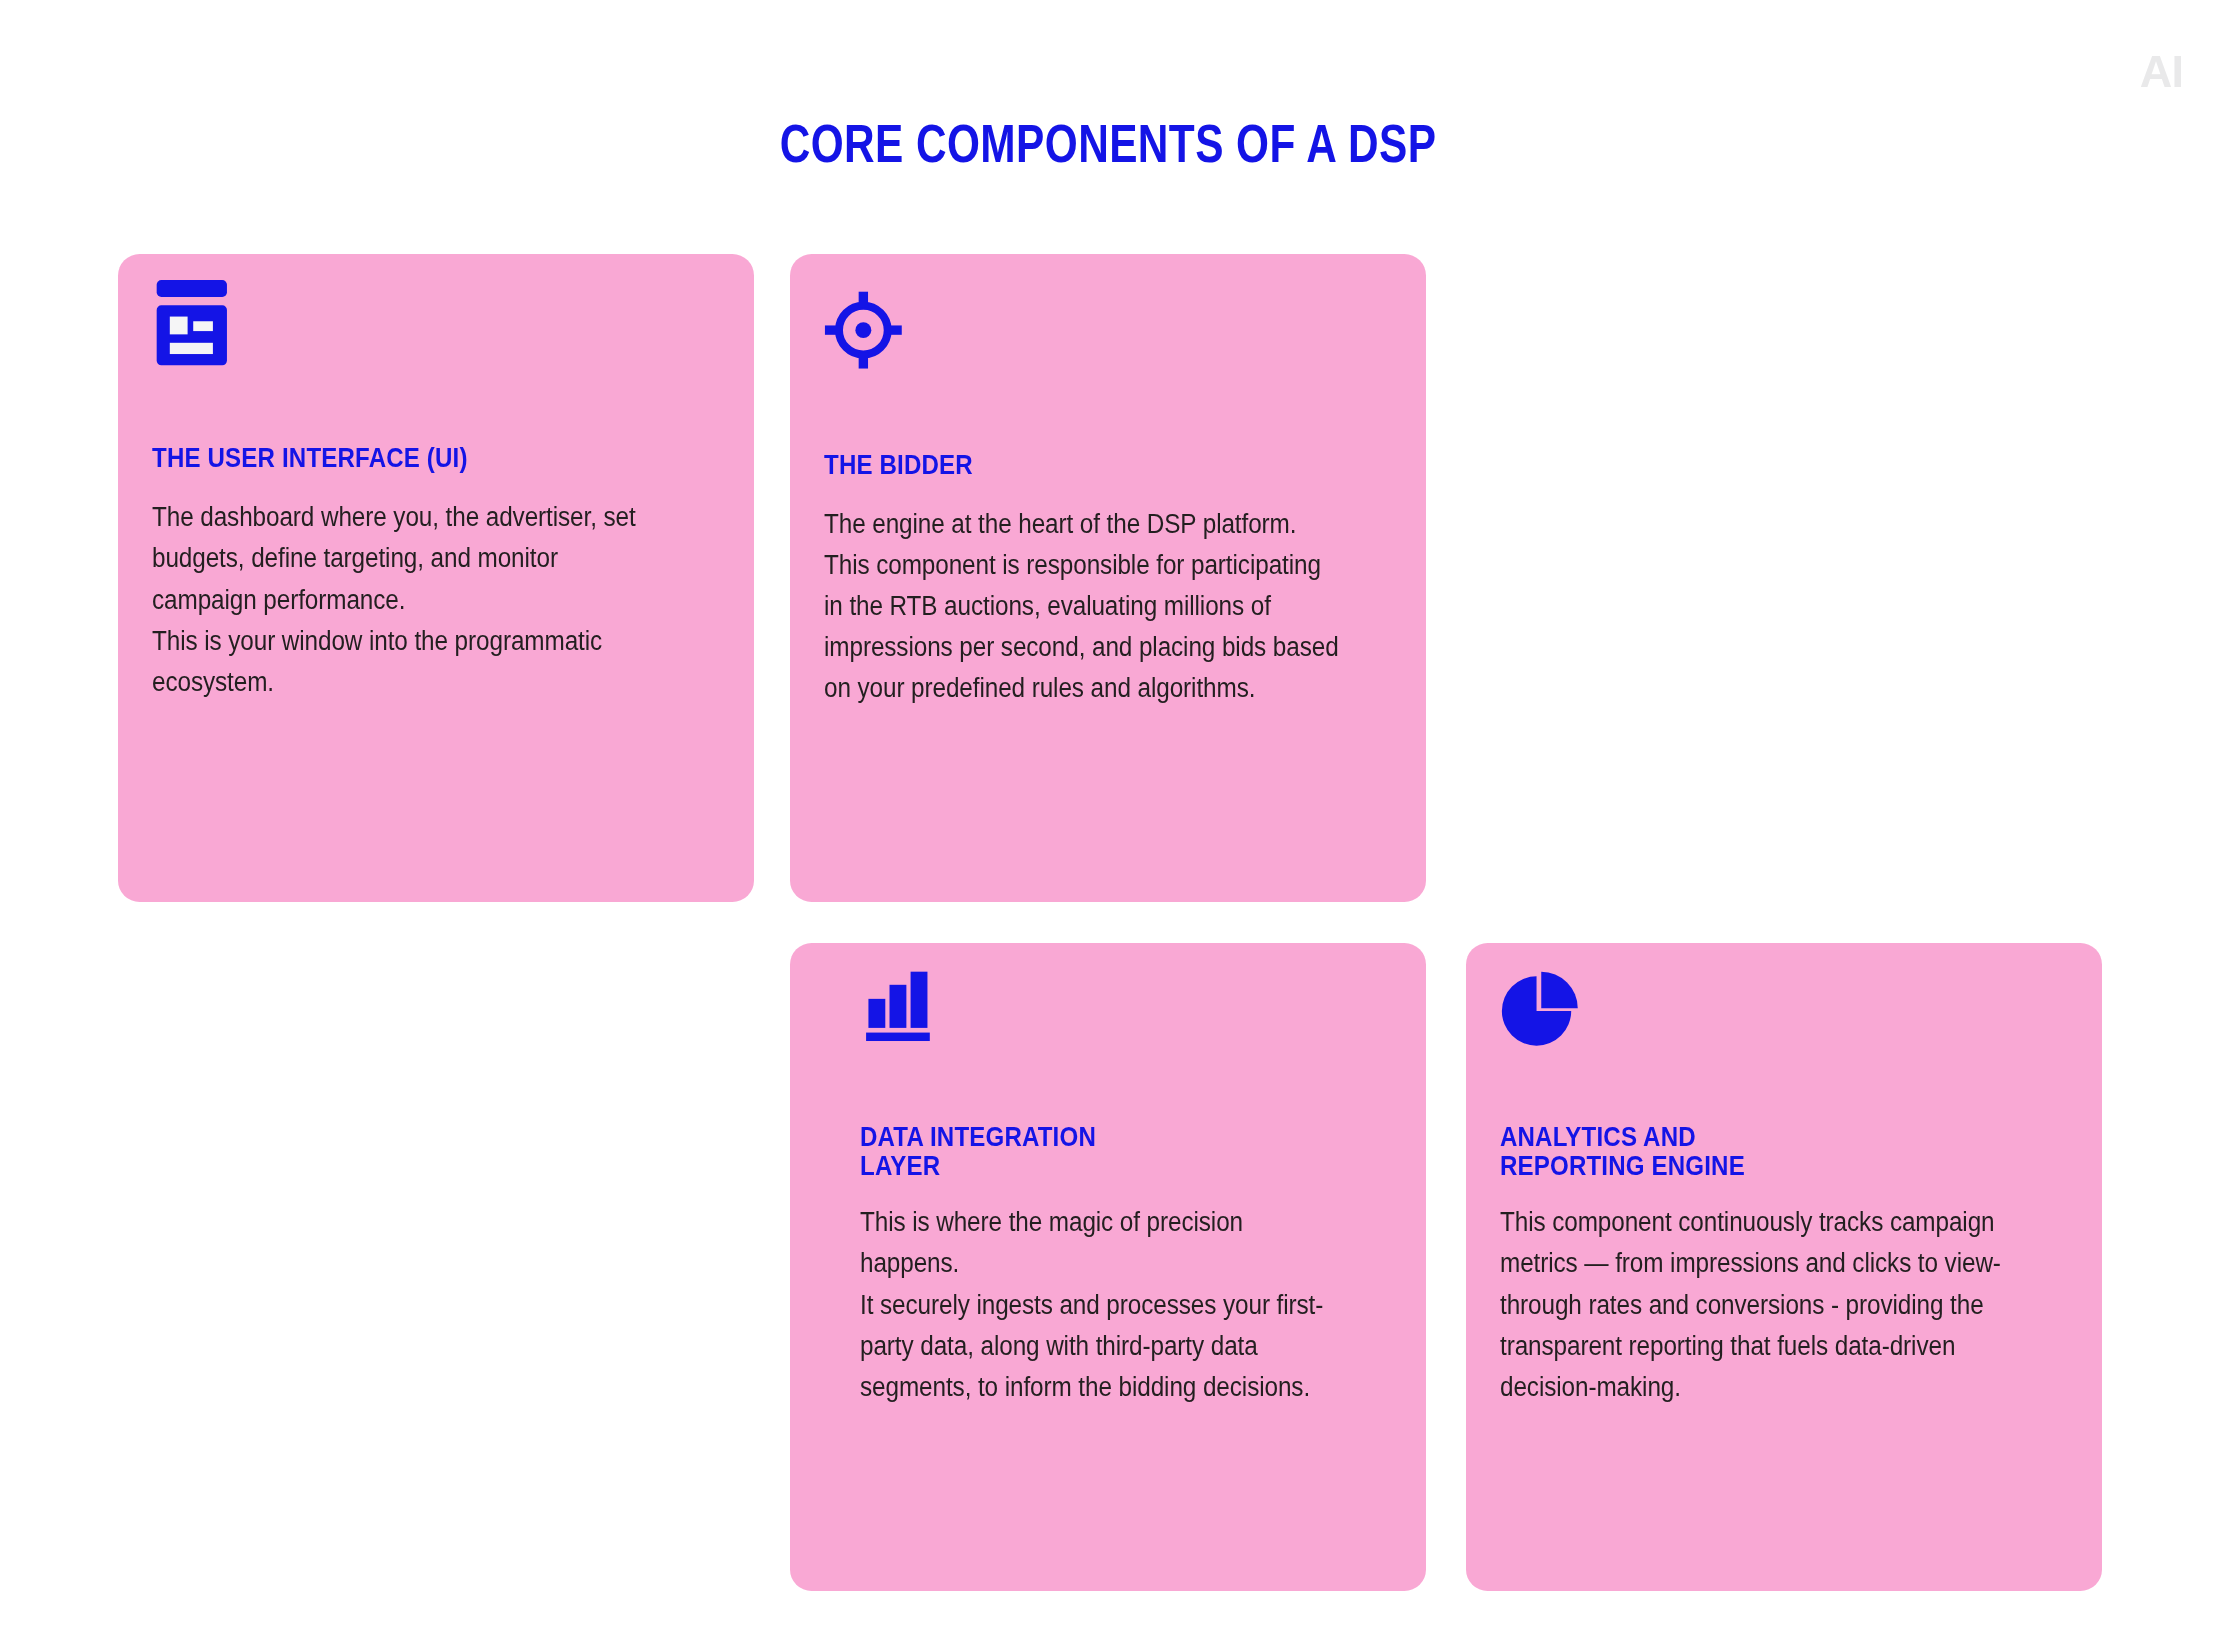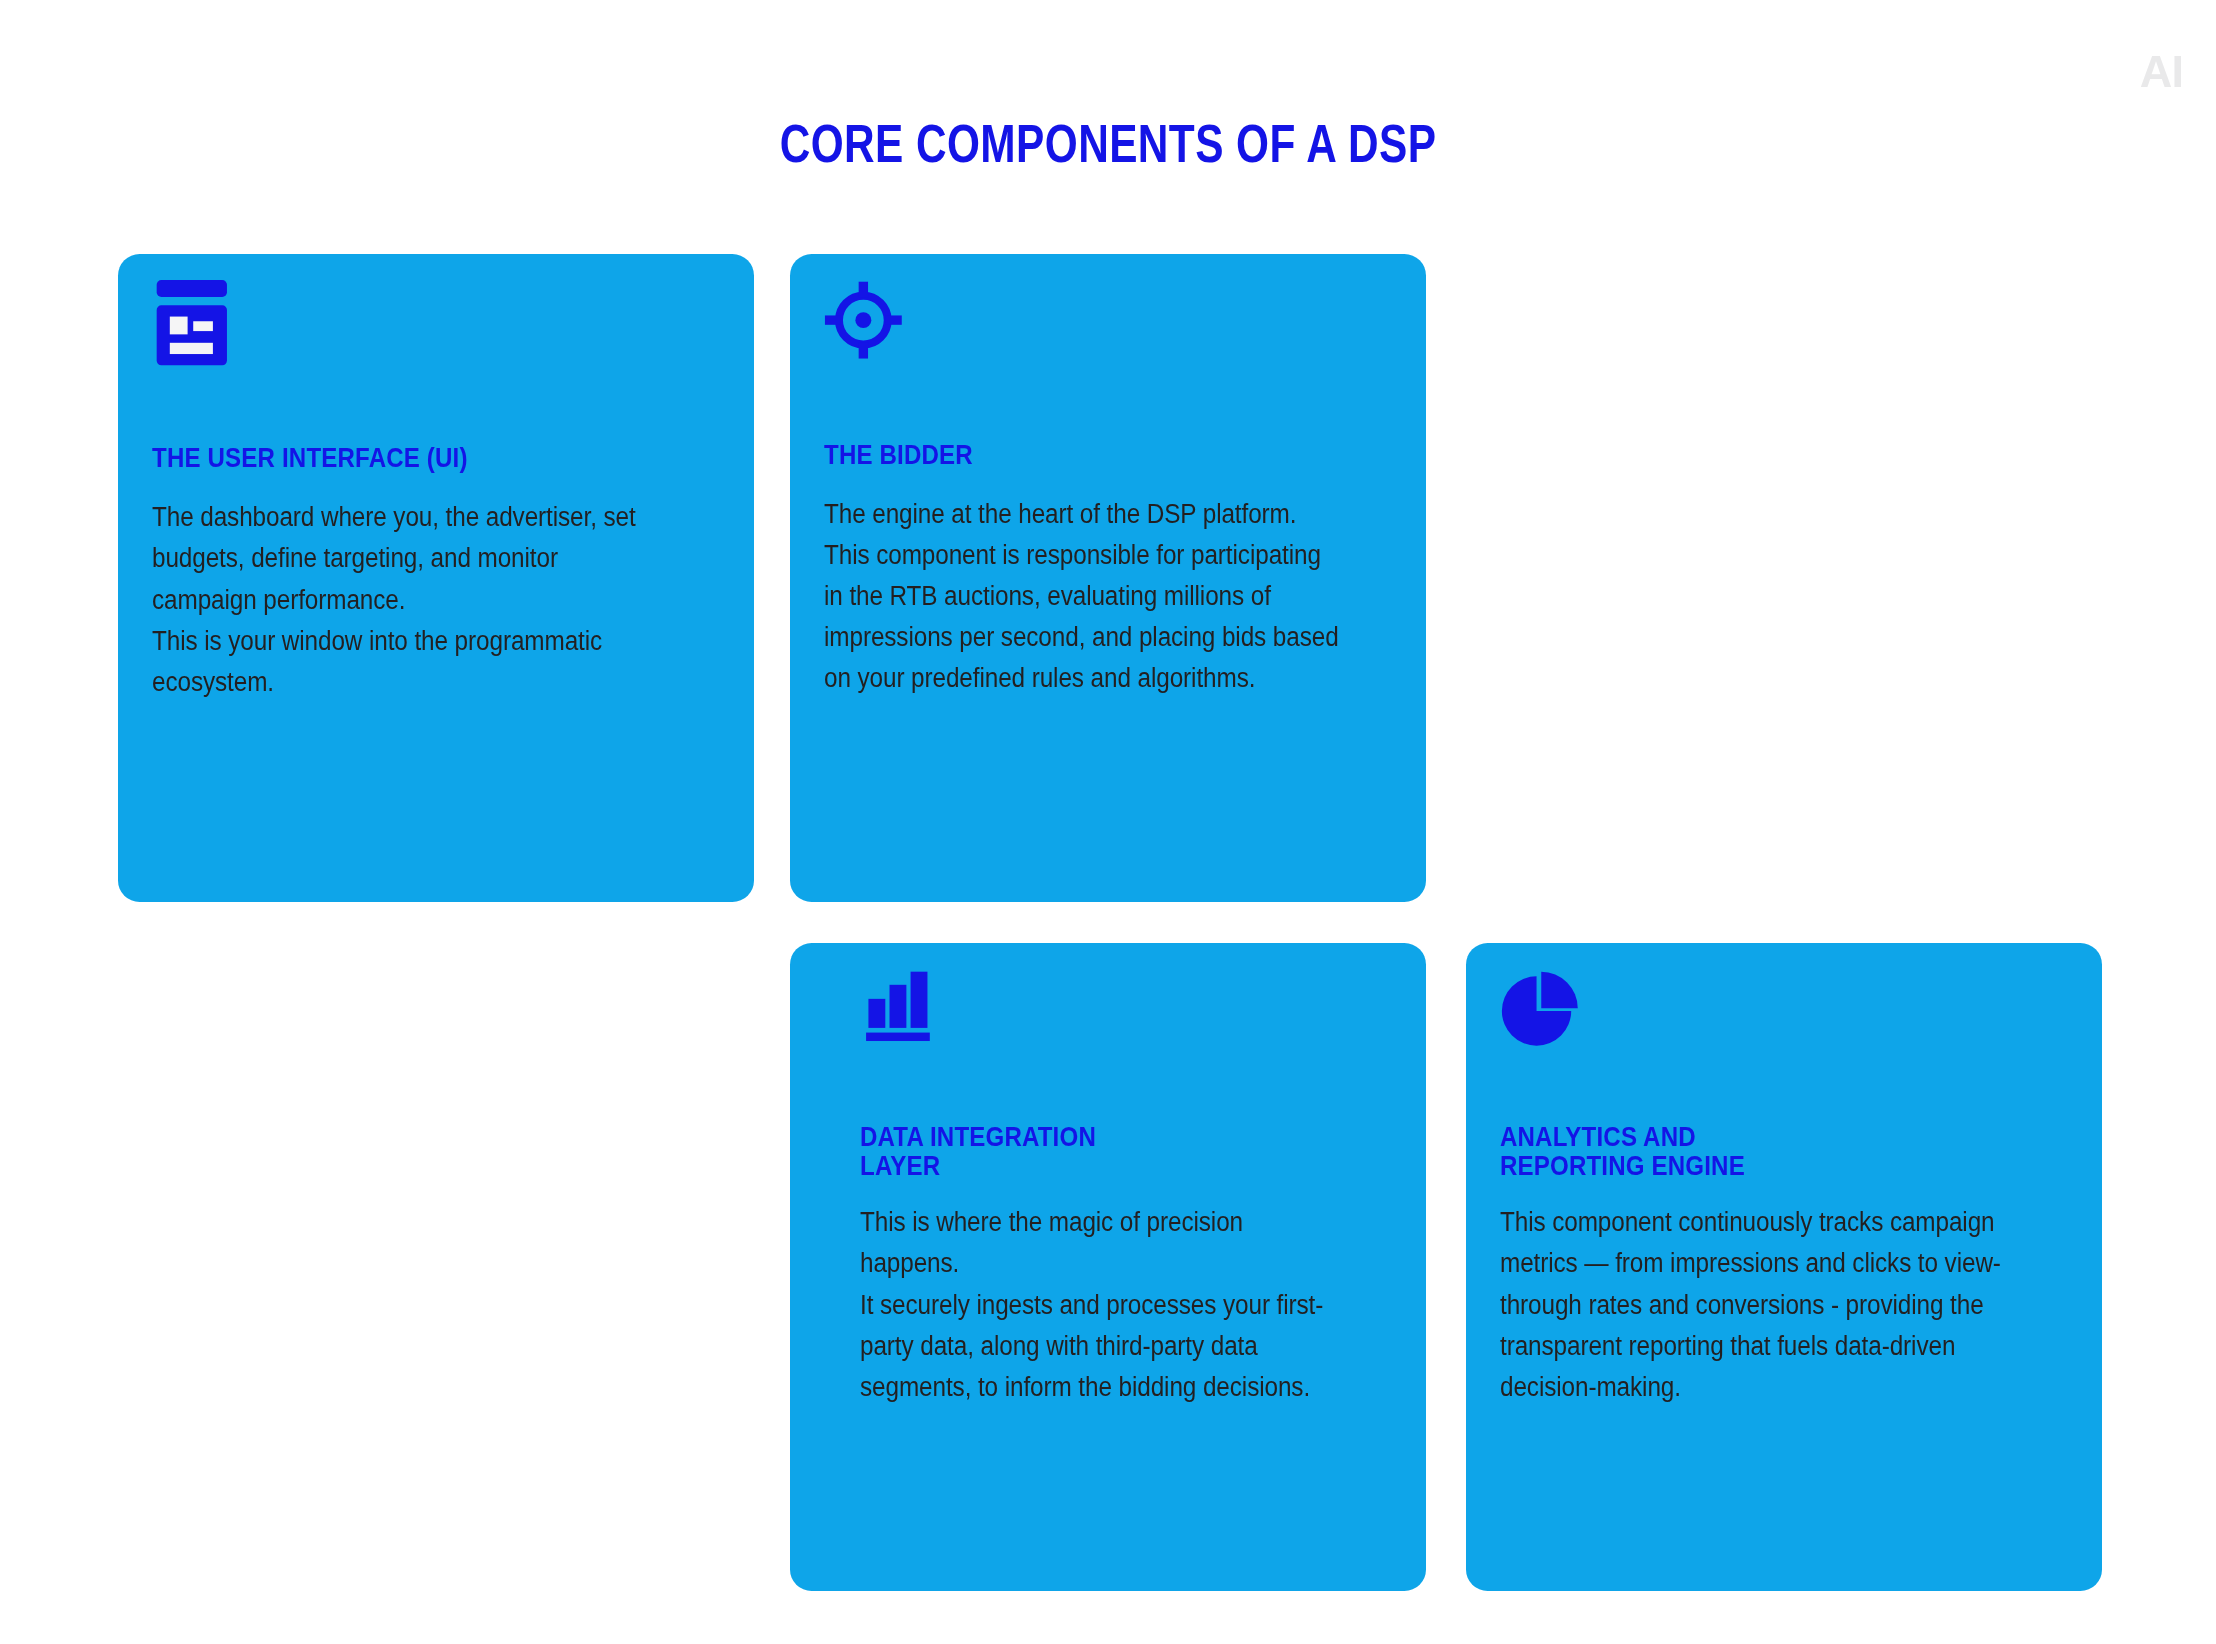--- a/index.html
+++ b/index.html
@@ -42,21 +42,21 @@
     letter-spacing: 0.5px;
     line-height: 1;
     transform: scaleX(0.80);
     transform-origin: center top;
     white-space: nowrap;
   }
 
   
   .card {
     position: absolute;
-    background: #0ea5e9;
+    background: #f9a8d4;
     border-radius: 21.6px;
     box-sizing: border-box;
   }
   .card-inner {
     position: absolute;
     left: 34px;
     right: 30px;
     top: 28px;
   }
 
@@ -89,21 +89,21 @@
     margin: 0;
   }
 
   
   #card-ui       { left: 118px;  top: 254px;  width: 636px; height: 648px; }
   #card-ui .card-inner      { top: 24.4px; }
   #card-ui .icon-wrap       { height: 165px; }
   #card-ui .card-heading    { margin-bottom: 24.4px; }
 
   #card-bidder   { left: 790px; top: 254px;  width: 636px; height: 648px; }
-  #card-bidder .card-inner  { top: 21px; }
+  #card-bidder .card-inner  { top: 31px; }
   #card-bidder .icon-wrap   { height: 165px; }
   #card-bidder .card-heading{ margin-bottom: 24.4px; }
 
   #card-data     { left: 790px; top: 943px; width: 636px; height: 648px; }
   #card-data .card-inner    { top: 23.5px; margin-left: 36px; }
   #card-data .icon-wrap     { height: 155px; }
   #card-data .card-heading  { margin-bottom: 21.6px; }
 
   #card-analytics{ left: 1466px; top: 943px; width: 636px; height: 648px; }
   #card-analytics .card-inner    { top: 23.5px; }

